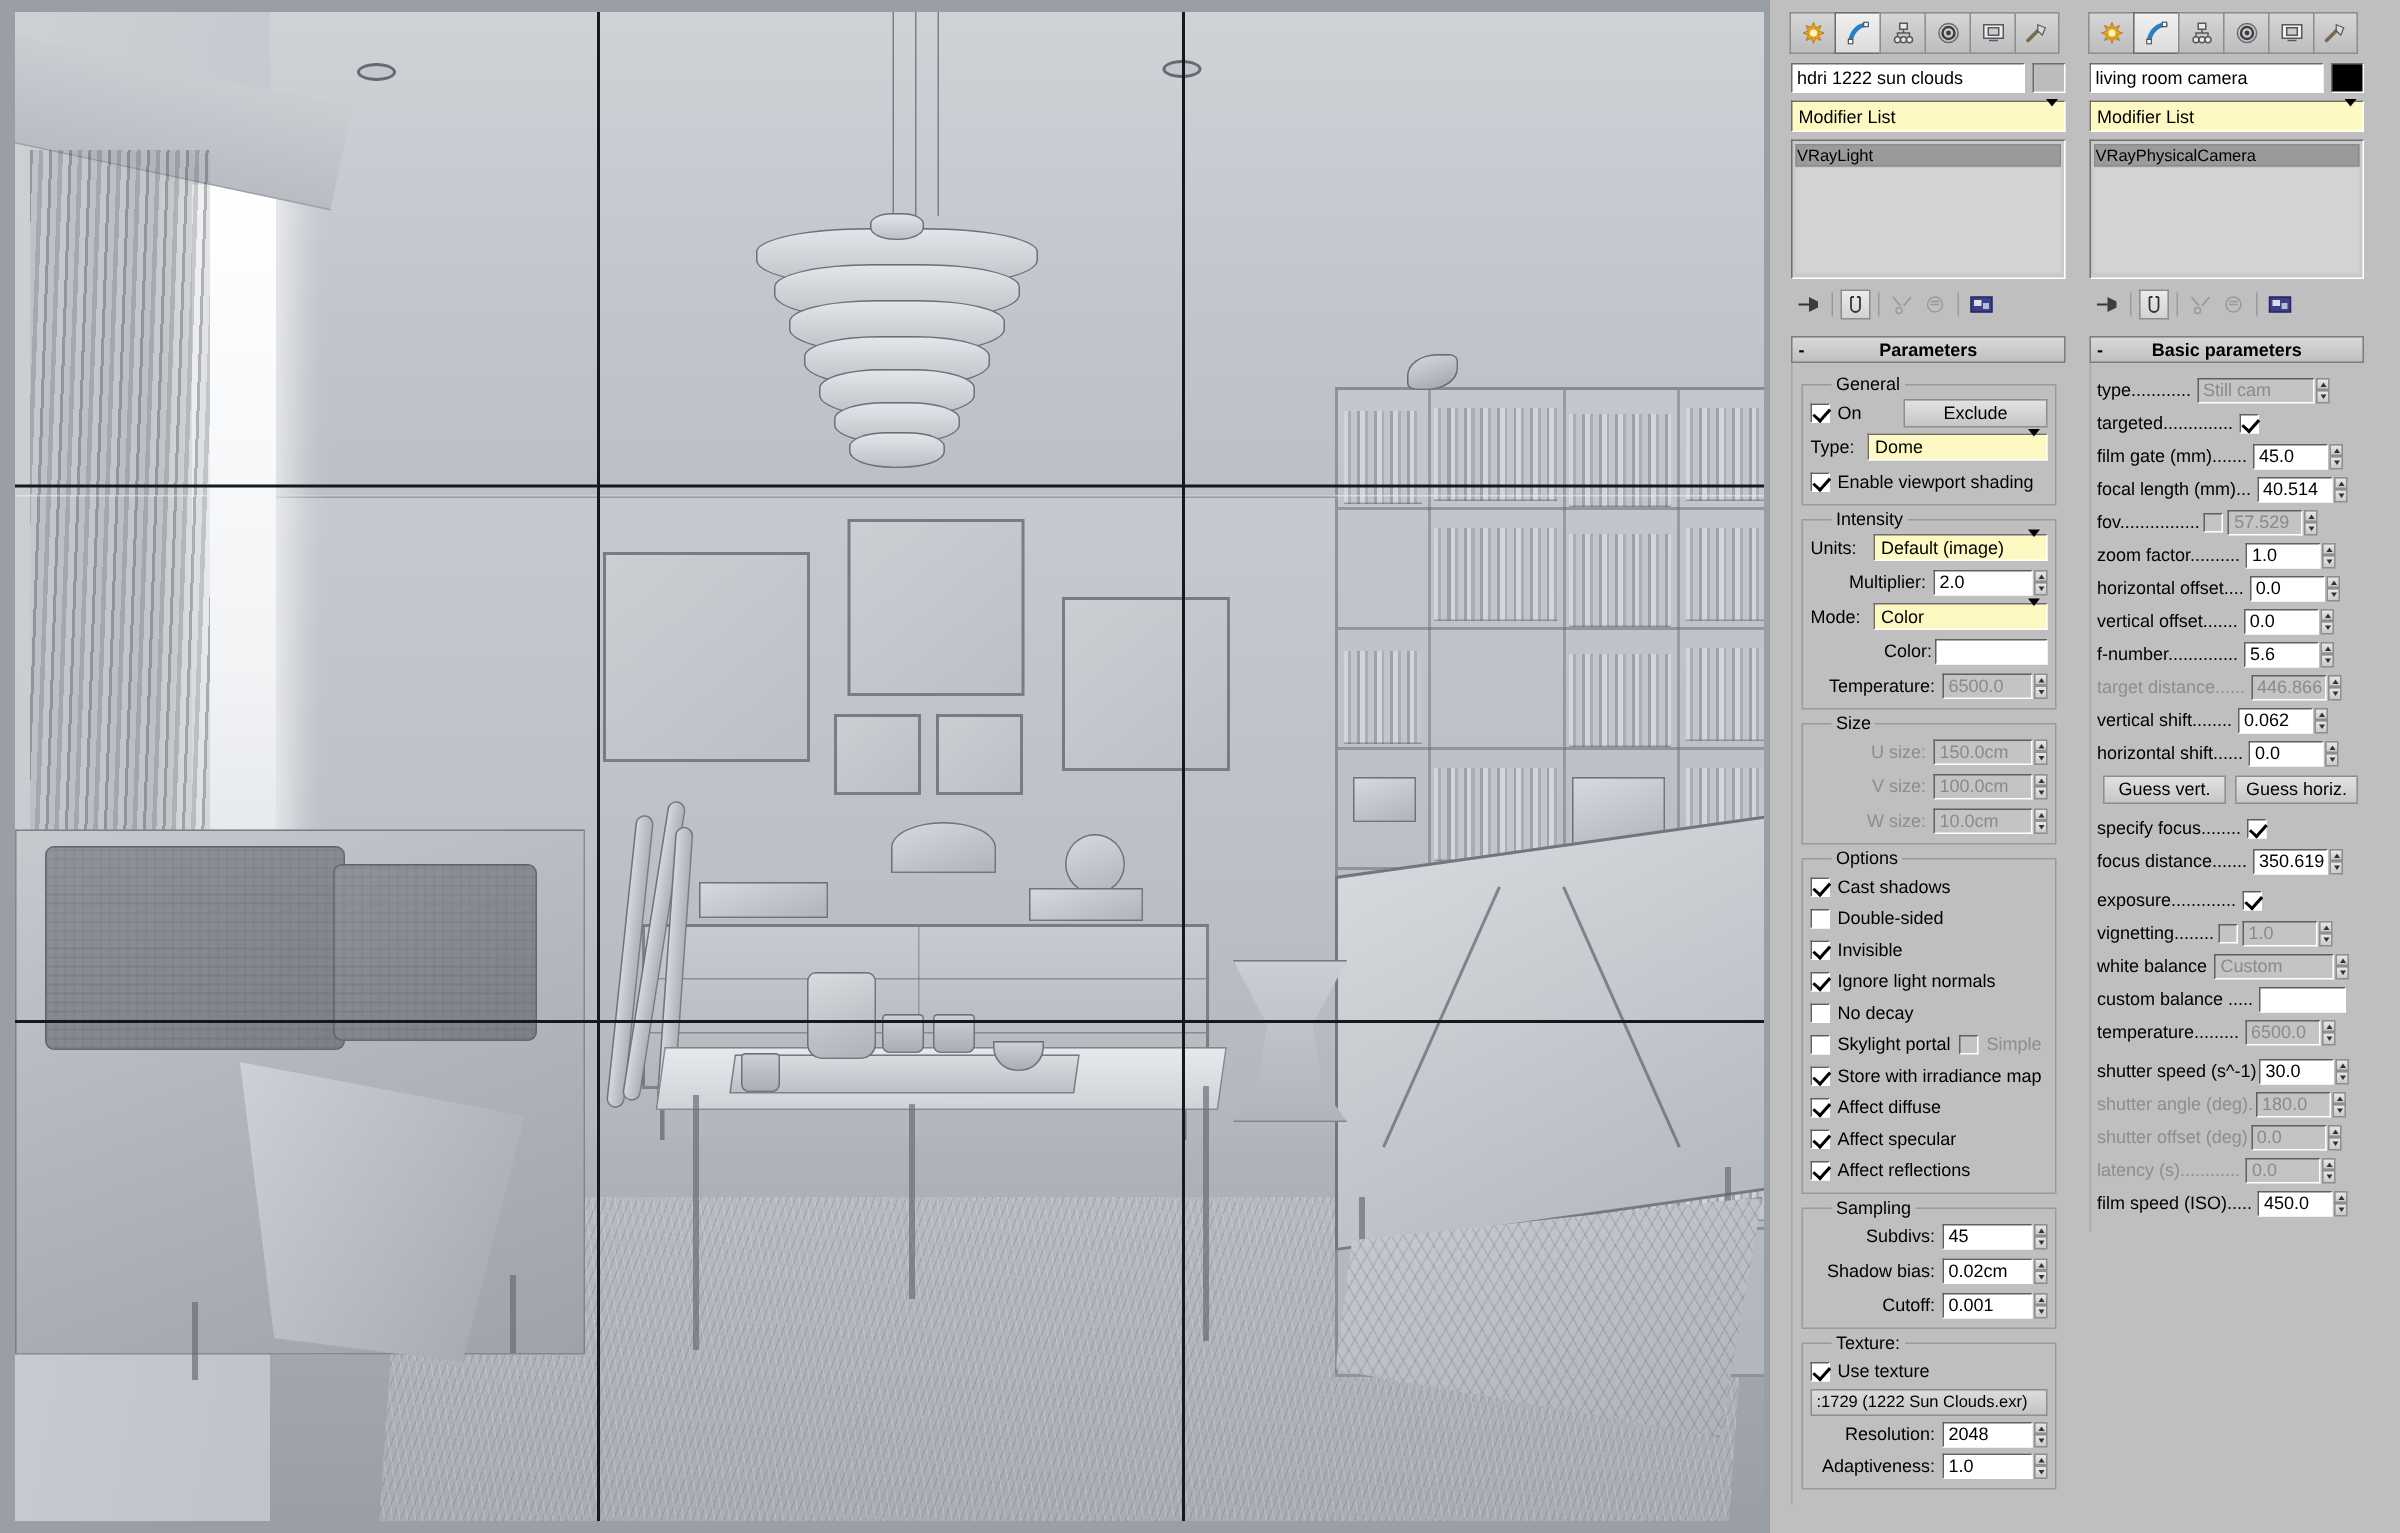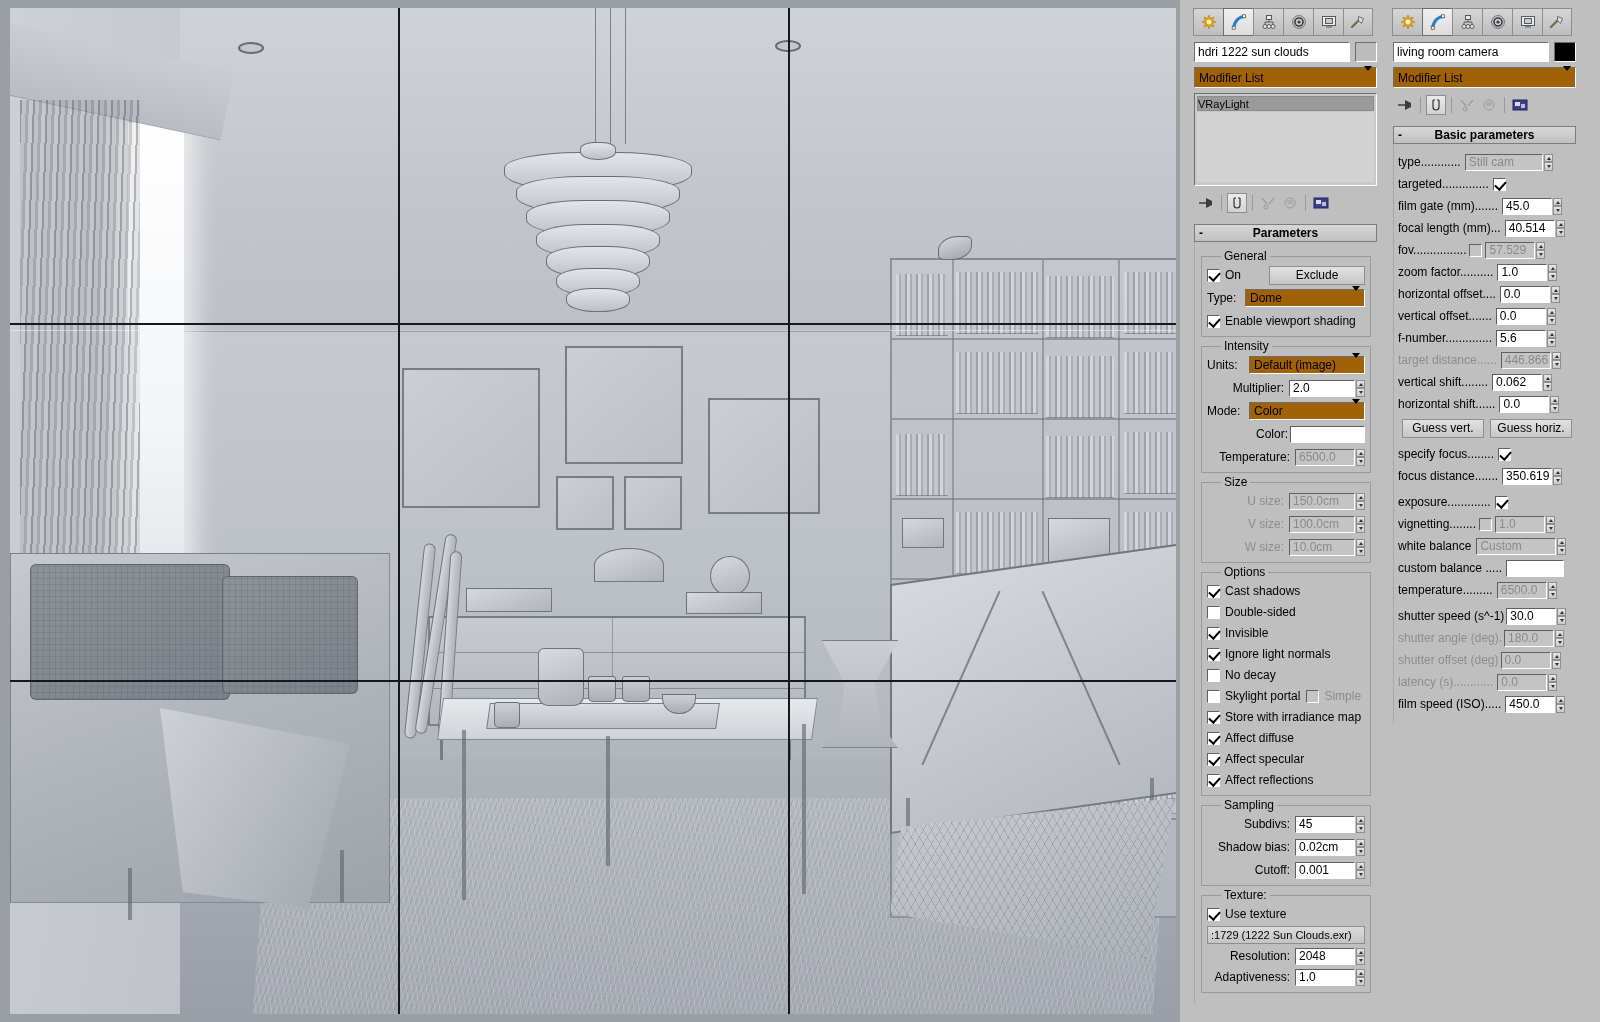--- a/index.html
+++ b/index.html
@@ -251,21 +251,21 @@
     white-space: nowrap; overflow: hidden;
   }
   .colorchip {
     width: 22px; height: 20px; border: 1px solid #ffffff;
     border-top-color: #6d6d6d; border-left-color: #6d6d6d;
   }
 
   
   .combo {
     margin: 0 4px 5px 4px; height: 21px;
-    background: #a16207; border: 1px solid #ffffff;
+    background: #fef9c3; border: 1px solid #ffffff;
     border-top-color: #6d6d6d; border-left-color: #6d6d6d;
     display: flex; align-items: center;
     font-size: 12px; padding-left: 4px; color: #000;
   }
   .combo .arrow { margin-left: auto; margin-right: 4px; }
   .caret { width: 0; height: 0; border-left: 4px solid transparent;
            border-right: 4px solid transparent; border-top: 5px solid #000; }
 
   
   .stack {
@@ -882,20 +882,24 @@
       <div class="namerow">
         <div class="namefield">living room camera</div>
         <div class="colorchip" style="background:#000000"></div>
       </div>
 
       <div class="combo">
         <span>Modifier List</span>
         <span class="arrow"><span class="caret"></span></span>
       </div>
 
+      <div class="stack">
+        <div class="stackitem">VRayPhysicalCamera</div>
+        <div class="stack-body"></div>
+      </div>
 
       <div class="stacktools">
         <div class="stool-btn">
           <svg width="18" height="16" viewBox="0 0 18 16">
               <path d="M2 8h7" stroke="#333" stroke-width="1.4"></path>
               <path d="M9 3v10l6-3V6z" fill="#3a3d42"></path>
             </svg>
         </div>
         <div class="sep"></div>
         <div class="stool-btn box">

